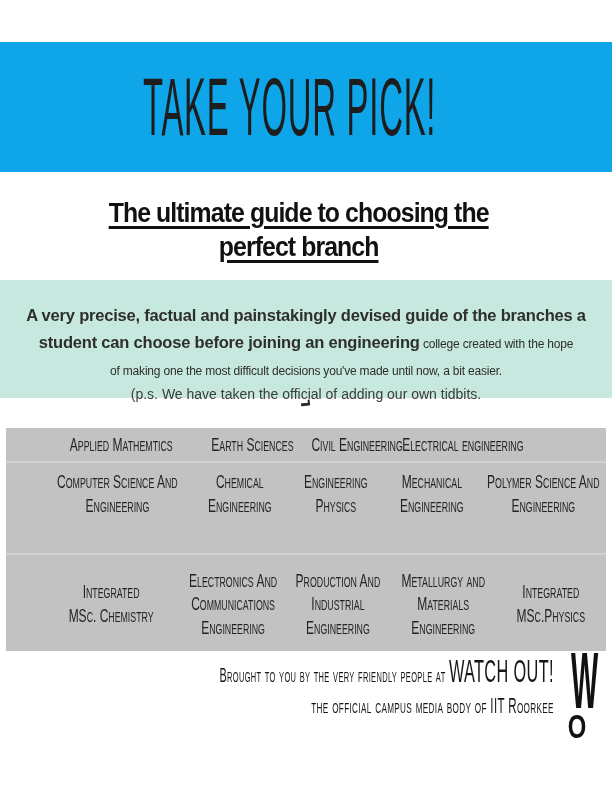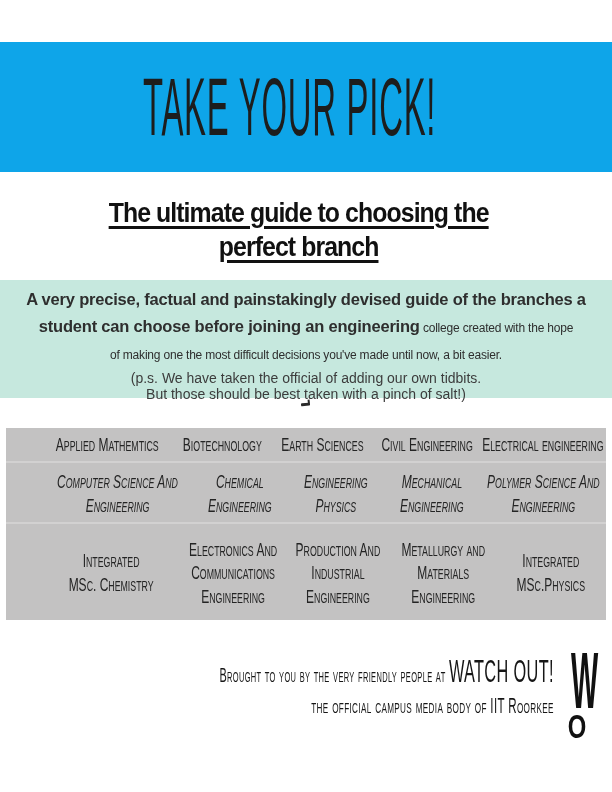--- a/index.html
+++ b/index.html
@@ -25,21 +25,21 @@
     font-weight:700; font-size:27px; line-height:34px; letter-spacing:-1px;
     color:#111; transform:scale(0.92,1) translateX(-8px);
   }
   .subtitle .u {
     text-decoration:underline; text-decoration-thickness:2.5px; text-underline-offset:4px;
   }
 
   
   .band2 {
     position:absolute; left:0; top:280px; width:612px; height:118px;
-    background:#c6e8de; text-align:center; padding-top:6px; box-sizing:border-box;
+    background:#c6e8de; text-align:center; padding-top:22px; box-sizing:border-box;
     color:#2e2e2e;
   }
   .intro-line { line-height:26px; white-space:nowrap; }
   .seg-bold    { font-weight:700; font-size:16.5px; letter-spacing:-0.2px; }
   .seg-regular { font-weight:400; font-size:12px; letter-spacing:-0.2px; }
   .ps { margin-top:2px; font-size:14px; line-height:16px; color:#3c3c3c; }
 
   
   .squiggle {
     position:absolute; left:301px; top:403px; width:9px; height:2.5px;
@@ -49,22 +49,22 @@
     content:""; position:absolute; right:0; top:-3px; width:2px; height:4px; background:#2a2a2a;
   }
 
   
   .branch-table {
     position:absolute; left:6px; top:428px; width:600px; background:#c3c2c2;
   }
   .branch-row { display:flex;padding-left:36px; }
   .branch-row.r1, .branch-row.r2 { border-top:2px solid #d2d1d1; }
   .branch-row.r0 { height:33px; }
-  .branch-row.r1 { height:59px;font-style:italic; }
-  .branch-row.r2 { height:96px; }
+  .branch-row.r1 { height:59px; }
+  .branch-row.r2 { height:96px;margin-top:31px; }
   .branch-cell {
     display:flex; align-items:center; justify-content:center; overflow:visible;
   }
   .branch-cell:nth-child(1){ width:158px; }
   .branch-cell:nth-child(2){ width:104px; }
   .branch-cell:nth-child(3){ width:106px; }
   .branch-cell:nth-child(4){ width:106px; }
   .branch-cell:nth-child(5){ width:126px; }
   .hand {
     font-variant:small-caps; font-weight:400; font-size:15px; line-height:19px;
@@ -108,36 +108,30 @@
     <div><span class="u">The ultimate guide to choosing the</span></div>
     <div><span class="u">perfect branch</span></div>
   </div>
 
   <div class="band2">
     <div class="intro-line"><span class="seg-bold">A very precise, factual and painstakingly devised guide of the branches a</span></div>
     <div class="intro-line"><span class="seg-bold">student can choose before joining an engineering</span><span class="seg-regular"> college created with the hope</span></div>
     <div class="intro-line"><span class="seg-regular">of making one the most difficult decisions you've made until now, a bit easier.</span></div>
     <div class="ps">
       <div>(p.s. We have taken the official of adding our own tidbits.</div>
-      <div>But those should be best taken with a pinch of salt!)</div>
     </div>
   </div>
 
   <div class="squiggle"></div>
 
   <div class="branch-table" id="branch-table">
       <div class="branch-row r0">
         <div class="branch-cell">
           <div class="hand">
             <div>Applied Mathemtics</div>
-          </div>
-        </div>
-        <div class="branch-cell">
-          <div class="hand">
-            <div>Biotechnology</div>
           </div>
         </div>
         <div class="branch-cell">
           <div class="hand">
             <div>Earth Sciences</div>
           </div>
         </div>
         <div class="branch-cell">
           <div class="hand">
             <div>Civil Engineering</div>

